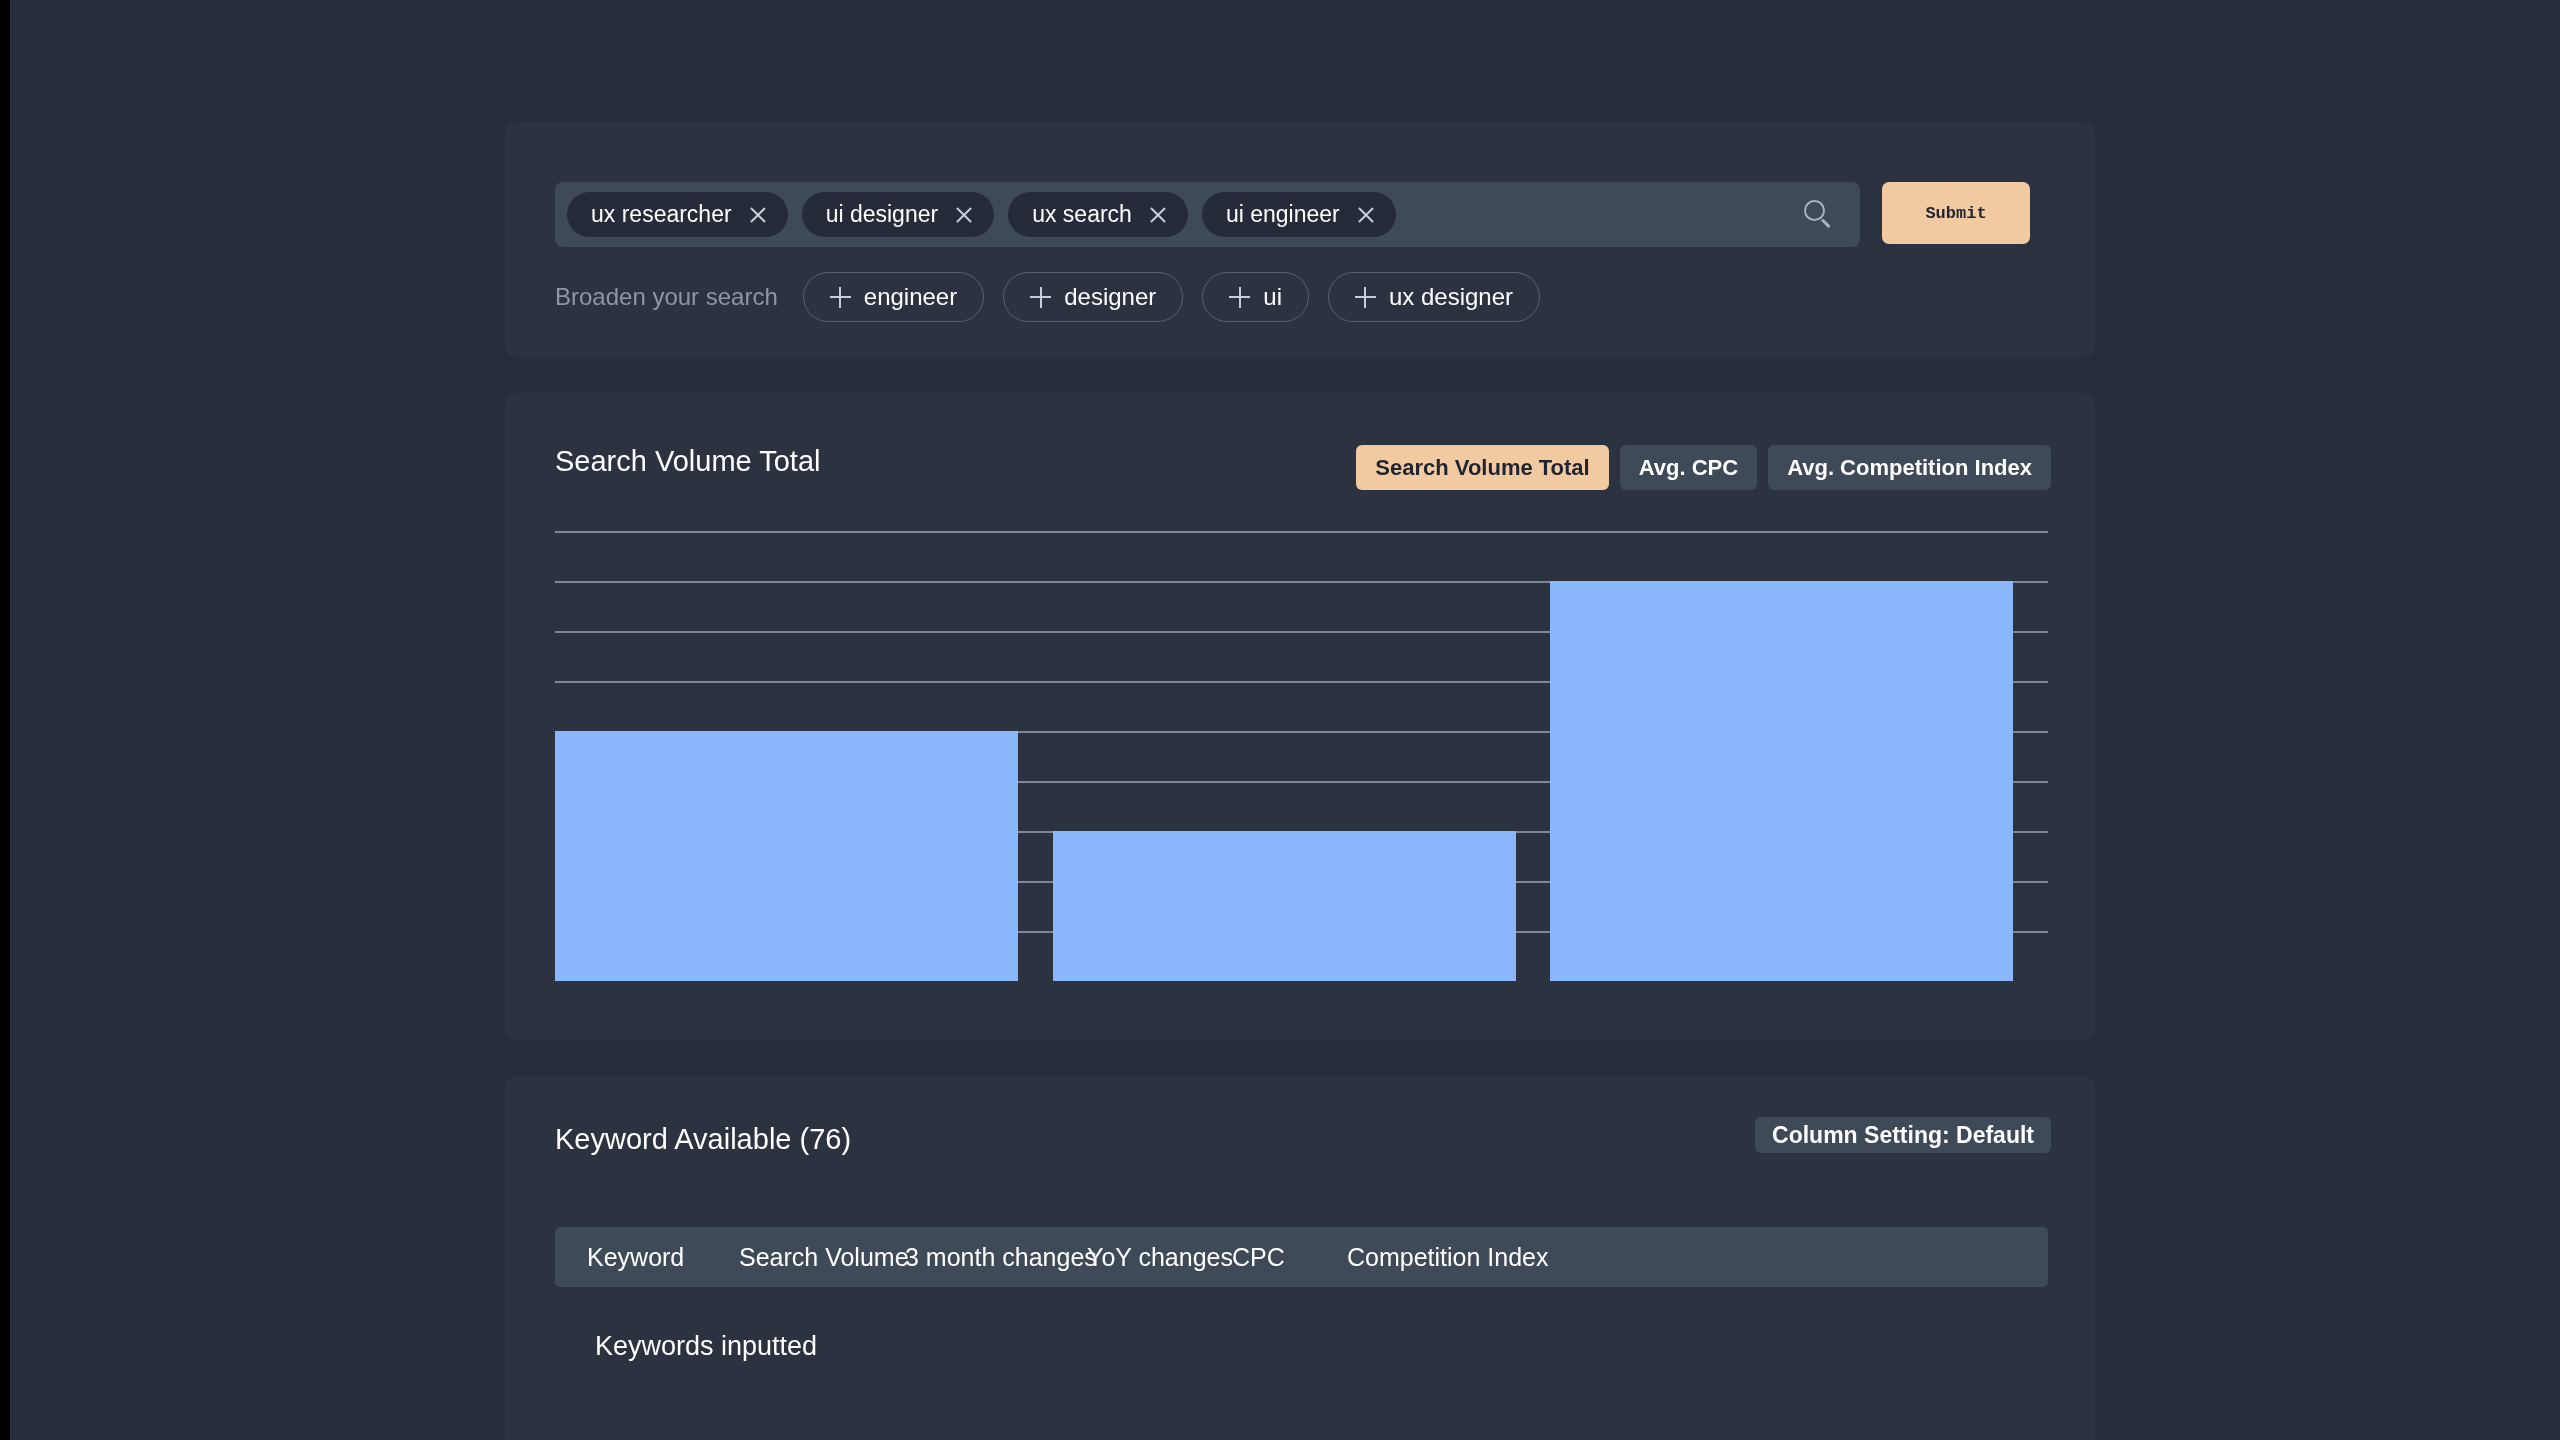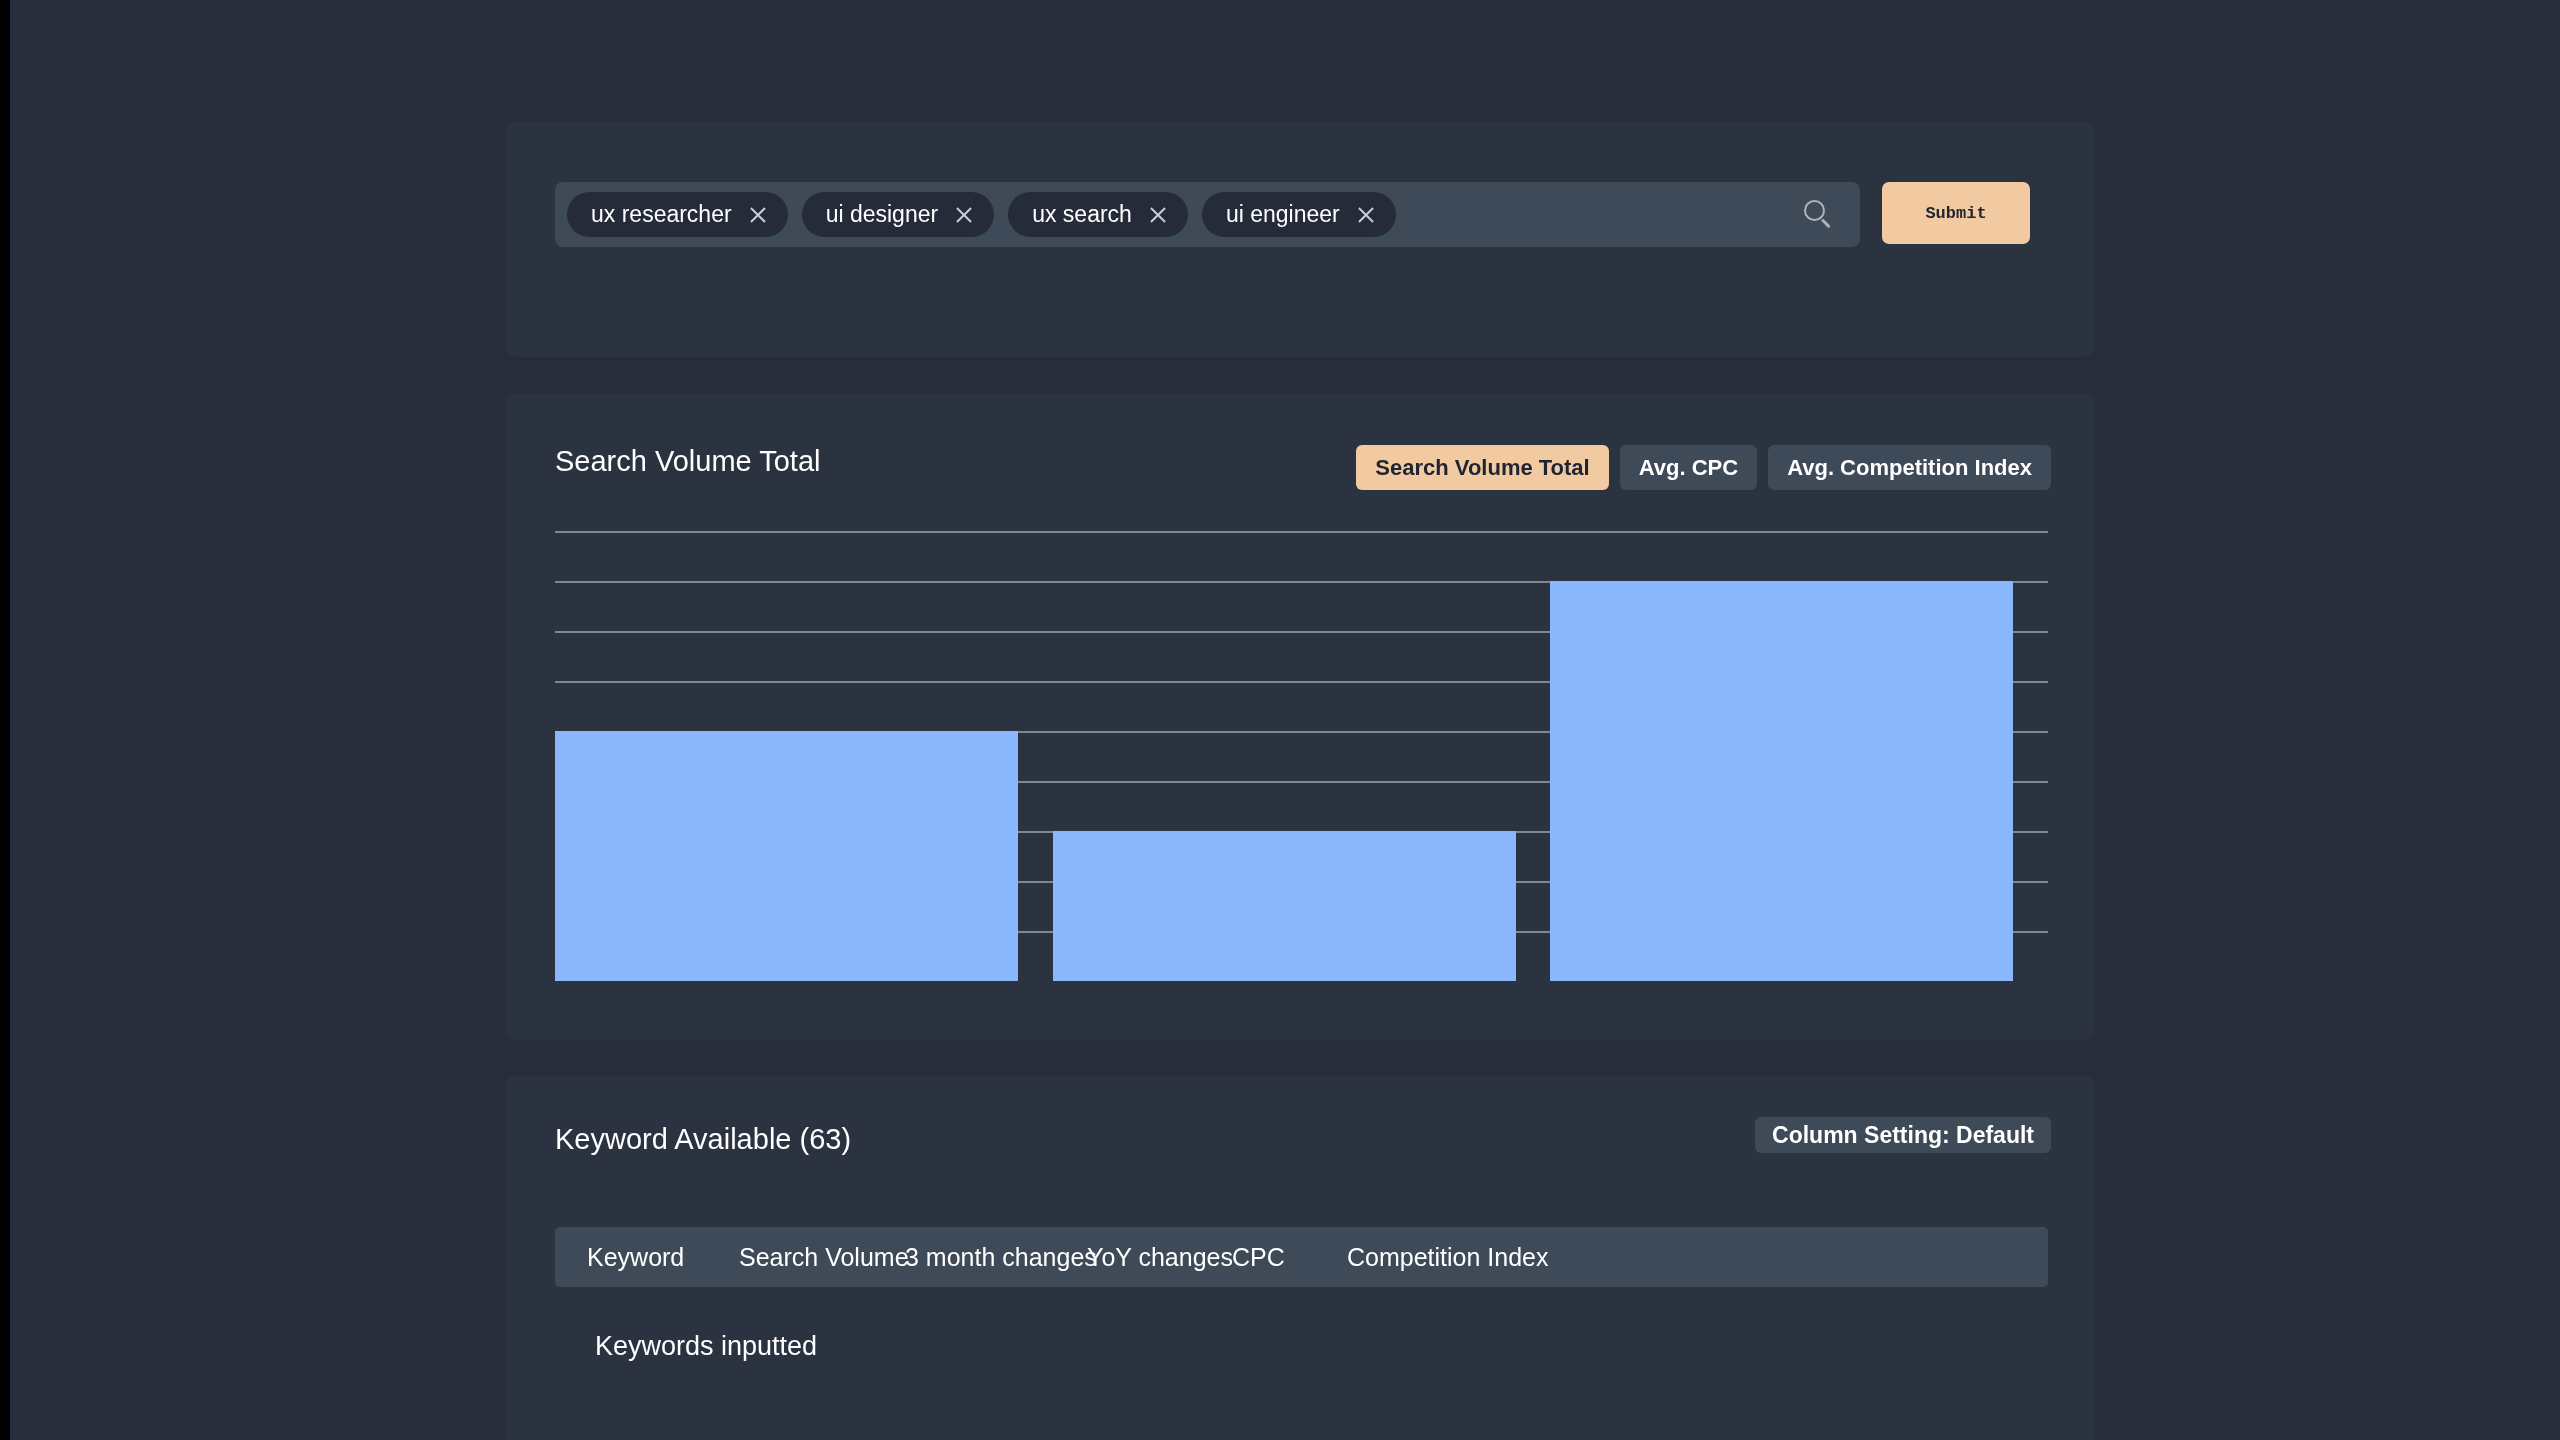--- a/index.html
+++ b/index.html
@@ -324,20 +324,40 @@
 
         <span class="search-icon">
           <span class="ring"></span>
           <span class="handle"></span>
         </span>
       </div>
 
       <button id="submit-button">Submit</button>
     </div>
 
+    <div class="broaden-row">
+      <span class="broaden-label">Broaden your search</span>
+
+      <span class="suggest-pill">
+        <span class="plus-icon"></span>
+        <span>engineer</span>
+      </span>
+      <span class="suggest-pill">
+        <span class="plus-icon"></span>
+        <span>designer</span>
+      </span>
+      <span class="suggest-pill">
+        <span class="plus-icon"></span>
+        <span>ui</span>
+      </span>
+      <span class="suggest-pill">
+        <span class="plus-icon"></span>
+        <span>ux designer</span>
+      </span>
+    </div>
   </section>
 
   <section class="panel" id="chart-panel">
 
     <div class="chart-title">Search Volume Total</div>
 
     <div class="metric-toggle">
       <button class="metric-btn active">Search Volume Total</button>
       <button class="metric-btn">Avg. CPC</button>
       <button class="metric-btn">Avg. Competition Index</button>
@@ -354,21 +374,21 @@
         <div class="gridline" style="top: 350px;"></div>
         <div class="gridline" style="top: 400px;"></div>
         <div class="bar" style="background: rgb(138, 182, 252); left: 0px; width: 463px; height: 250px;"></div>
         <div class="bar" style="background: rgb(138, 182, 252); left: 498px; width: 463px; height: 150px;"></div>
         <div class="bar" style="background: rgb(138, 182, 252); left: 995px; width: 463px; height: 400px;"></div>
       </div>
   </section>
 
   <section class="panel" id="table-panel">
 
-    <div class="table-title">Keyword Available (63)</div>
+    <div class="table-title">Keyword Available (76)</div>
 
     <button id="column-setting-button">Column Setting: Default</button>
 
     <div class="table-header">
       <span class="th">Keyword</span>
       <span class="th">Search Volume</span>
       <span class="th">3 month changes</span>
       <span class="th">YoY changes</span>
       <span class="th">CPC</span>
       <span class="th">Competition Index</span>

